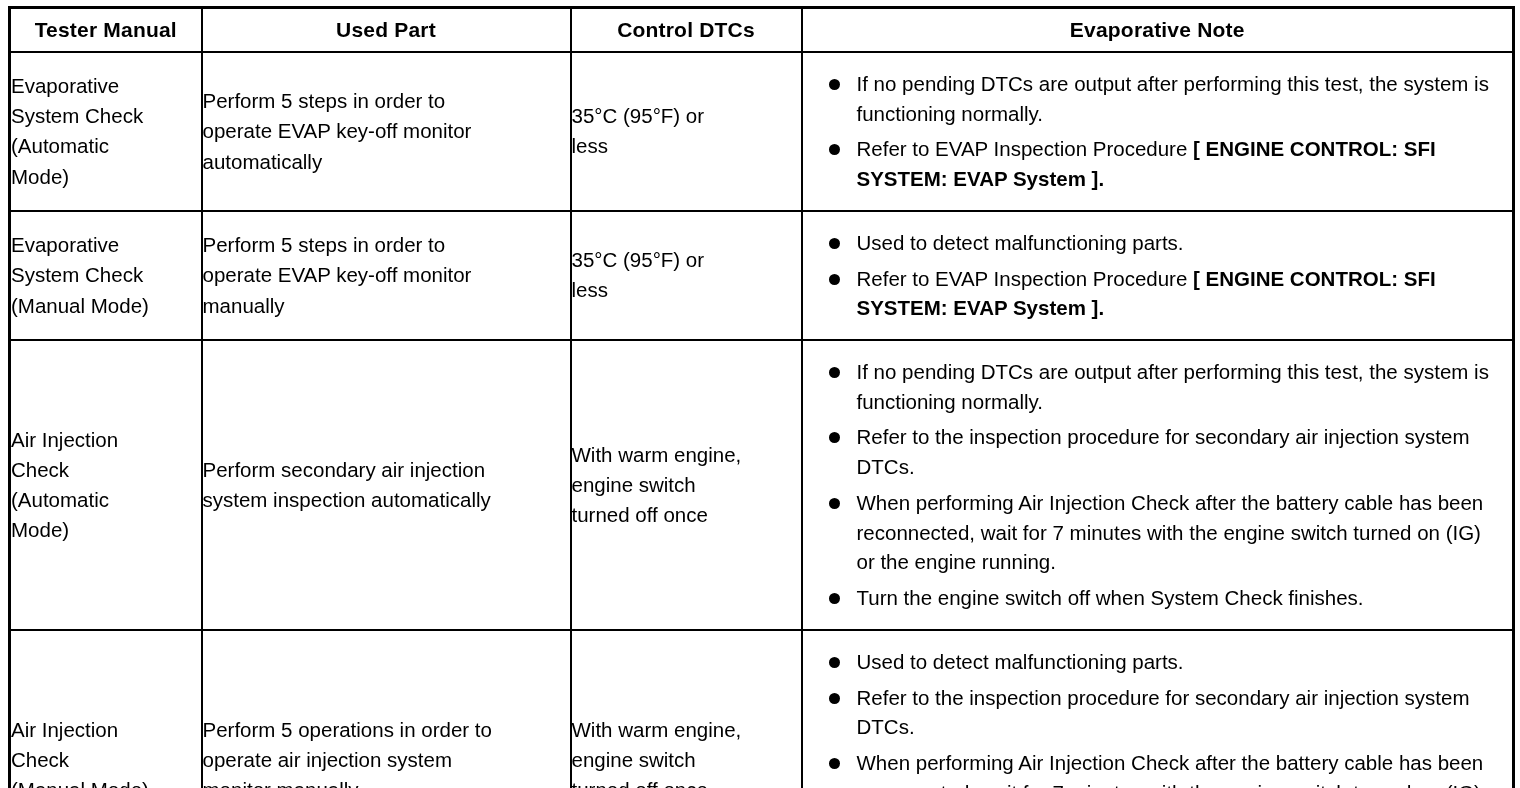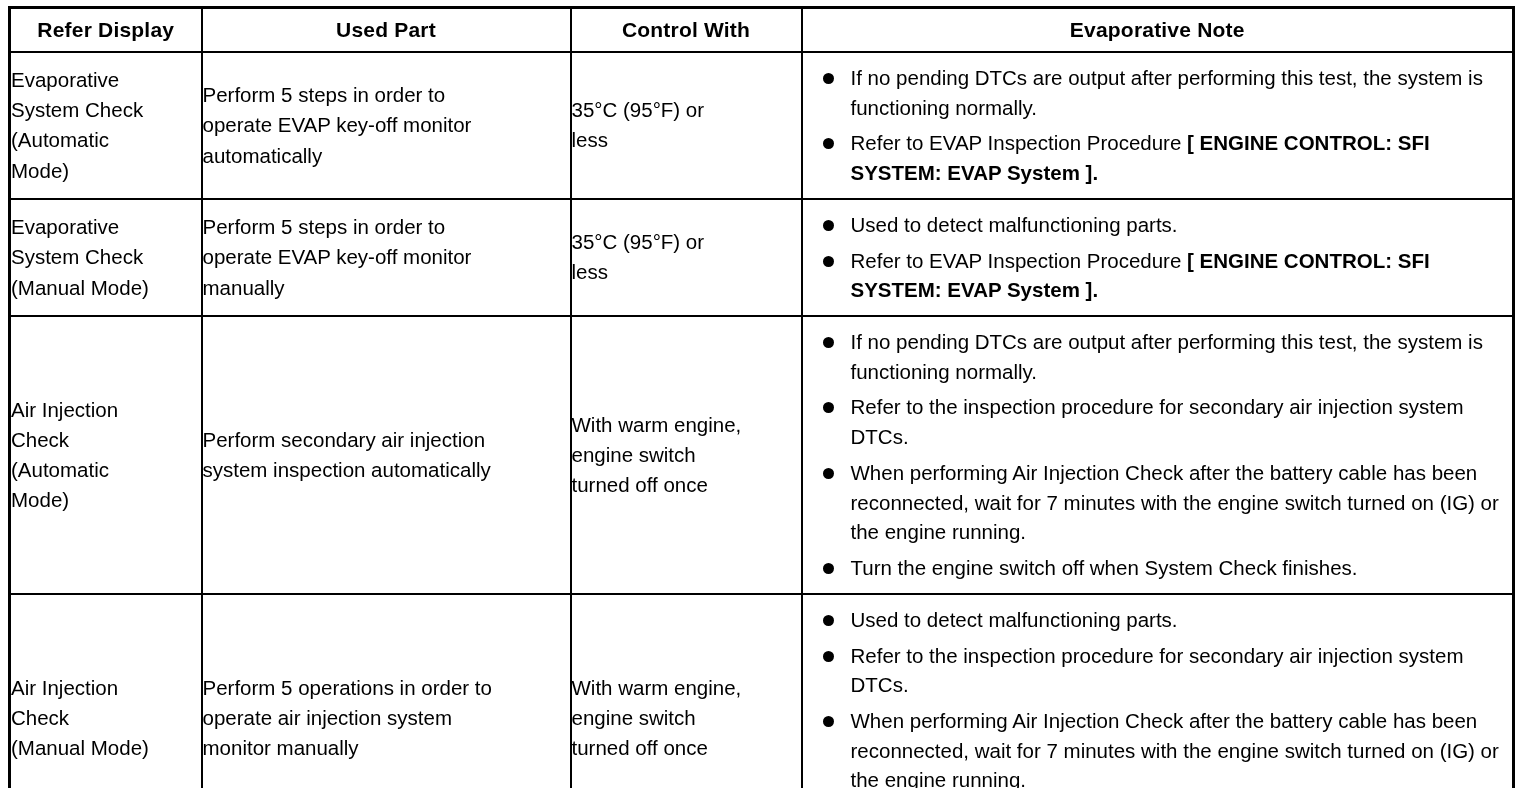--- a/index.html
+++ b/index.html
@@ -61,21 +61,21 @@
 
   td.cell-tester { padding-left: 8px; padding-right: 4px; }
   td.cell-part   { padding-left: 10px; padding-right: 6px; }
   td.cell-range  { padding-left: 9px; padding-right: 6px; }
   td.cell-note   { padding-left: 14px; padding-right: 8px; padding-top: 10px; padding-bottom: 10px; }
 
   .plain-lines { white-space: pre-line; }
 
   ul.notes {
     list-style: none;
-    margin: 10px;
+    margin: 16px;
     padding: 0;
   }
   ul.notes > li {
     position: relative;
     padding-left: 38px;
     margin: 0 0 6px 0;
     line-height: 1.45;
   }
   ul.notes > li:last-child { margin-bottom: 0; }
 
@@ -98,23 +98,23 @@
 <div class="sheet">
   <table class="spec-table">
     <colgroup>
       <col class="c-tester">
       <col class="c-part">
       <col class="c-range">
       <col class="c-note">
     </colgroup>
     <thead>
       <tr>
-        <th>Refer Display</th>
+        <th>Tester Manual</th>
         <th>Used Part</th>
-        <th>Control With</th>
+        <th>Control DTCs</th>
         <th>Evaporative Note</th>
       </tr>
     </thead>
     <tbody id="tbody">
         <tr>
           <td class="cell-tester"><span class="plain-lines">Evaporative
 System Check
 (Automatic
 Mode)</span></td>
           <td class="cell-part"><span class="plain-lines">Perform 5 steps in order to

